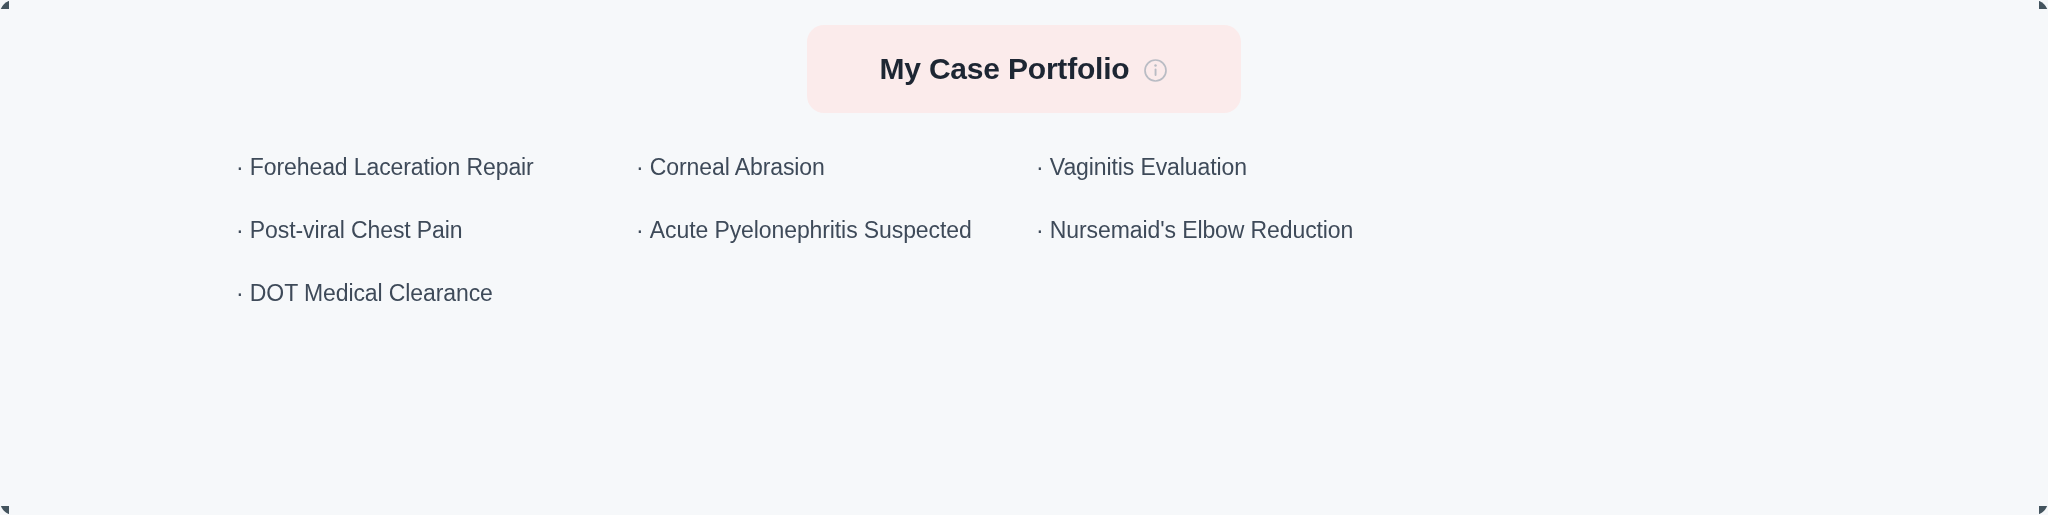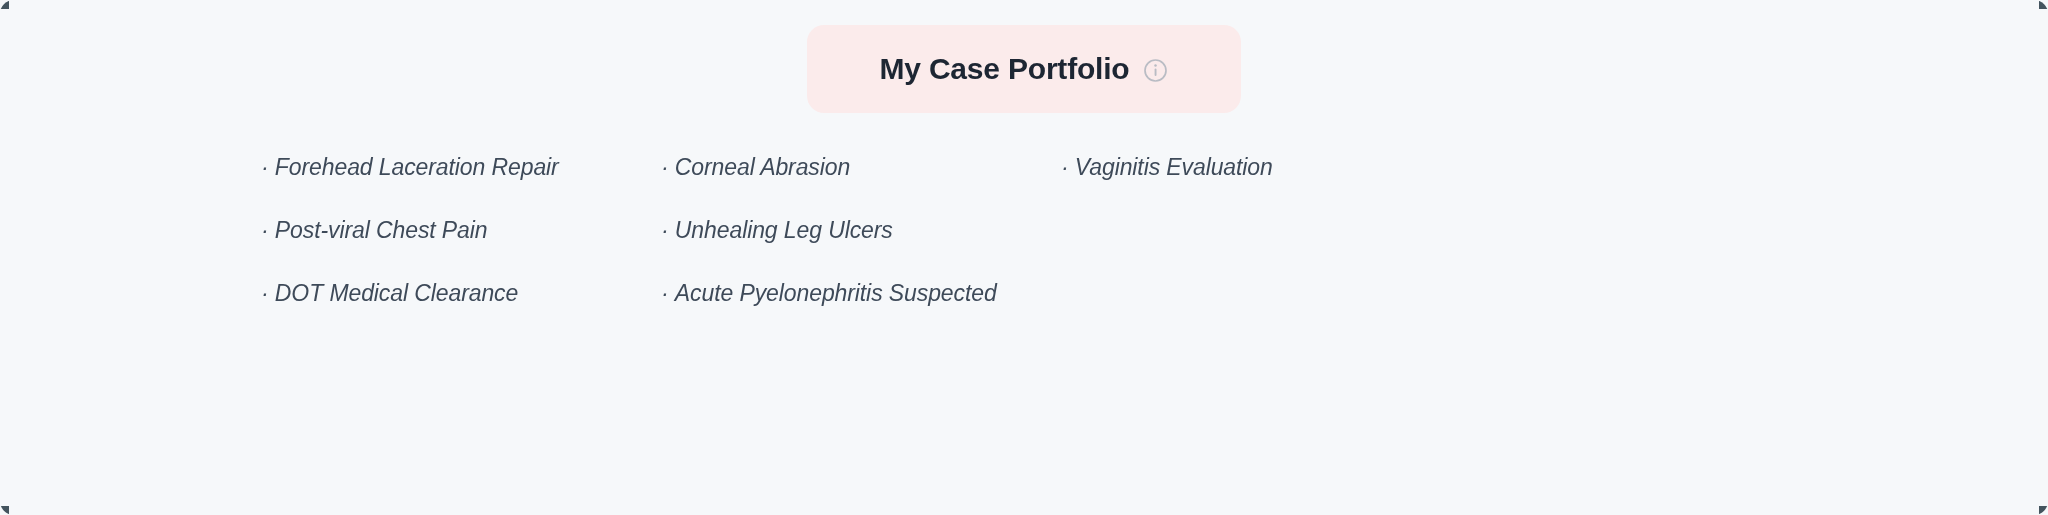--- a/index.html
+++ b/index.html
@@ -59,26 +59,25 @@
   .info-icon {
     width: 25px;
     height: 25px;
     display: inline-block;
     flex: 0 0 auto;
     margin-top: 3px;
   }
 
   .columns {
     position: absolute;
-    left: 261px;
+    left: 236px;
     top: 150px;
     width: 1700px;
     display: grid;
     grid-template-columns: 400px 400px 400px 400px;
-    font-style: italic;
   }
   .column {
     padding-right: 60px;
     box-sizing: border-box;
   }
   .case-item {
     display: block;
     font-size: 23px;
     line-height: 34px;
     color: #3e4a59;
@@ -117,22 +116,22 @@
 
     <div class="column">
       <span class="case-item">Forehead Laceration Repair</span>
       <span class="case-item">Post-viral Chest Pain</span>
       <span class="case-item">DOT Medical Clearance</span>
     </div>
 
 
     <div class="column">
       <span class="case-item">Corneal Abrasion</span>
-      <span class="case-item">Unhealing Leg Ulcers</span>
       <span class="case-item">Acute Pyelonephritis Suspected</span>
     </div>
 
     <div class="column">
       <span class="case-item">Vaginitis Evaluation</span>
+      <span class="case-item">Nursemaid's Elbow Reduction</span>
     </div>
 
   </div>
 </div>
 
 </body></html>

